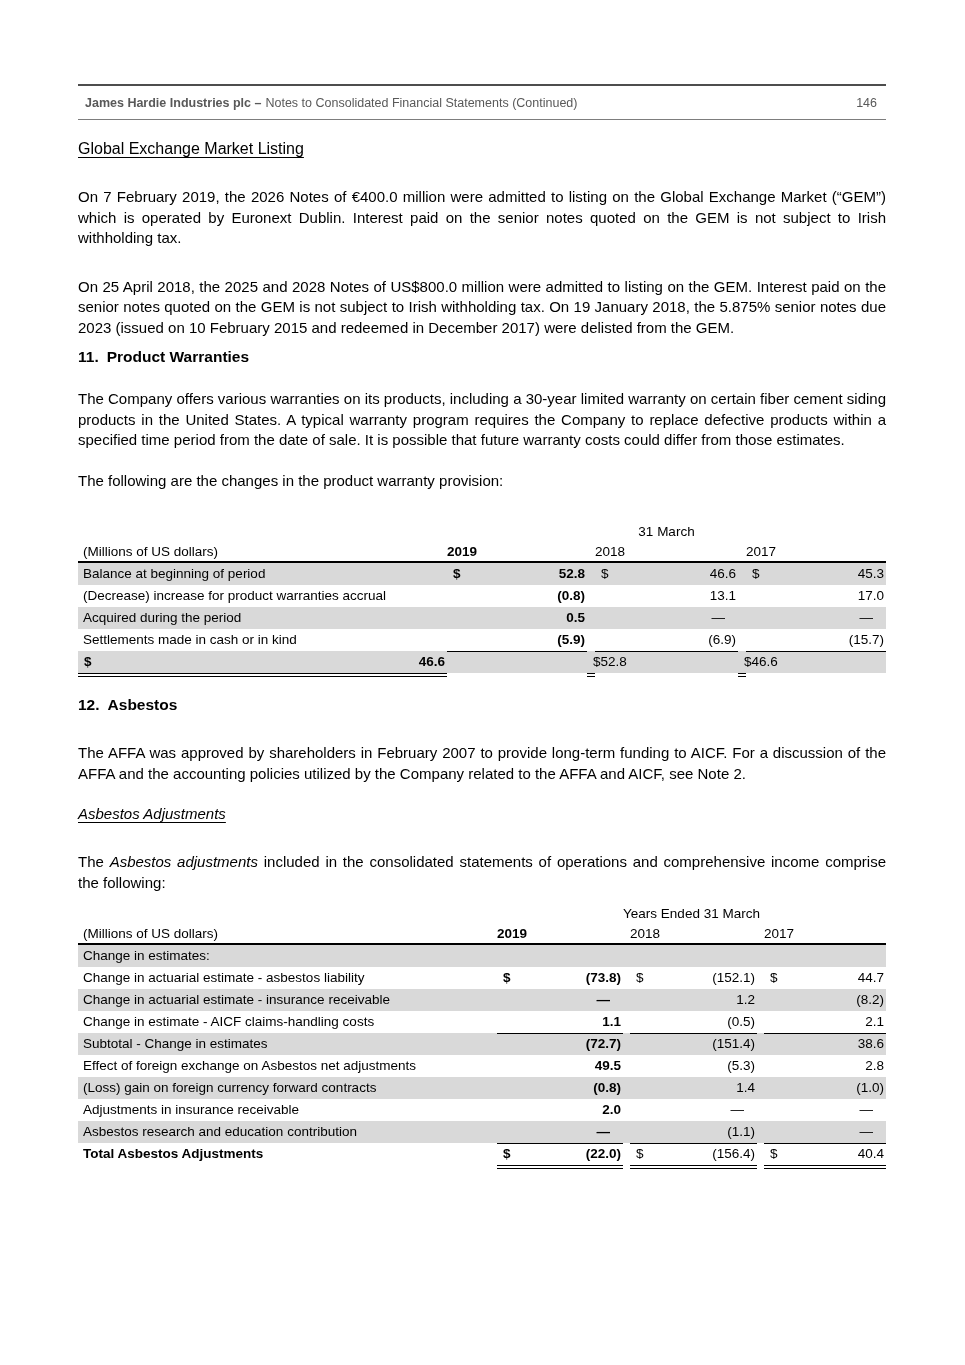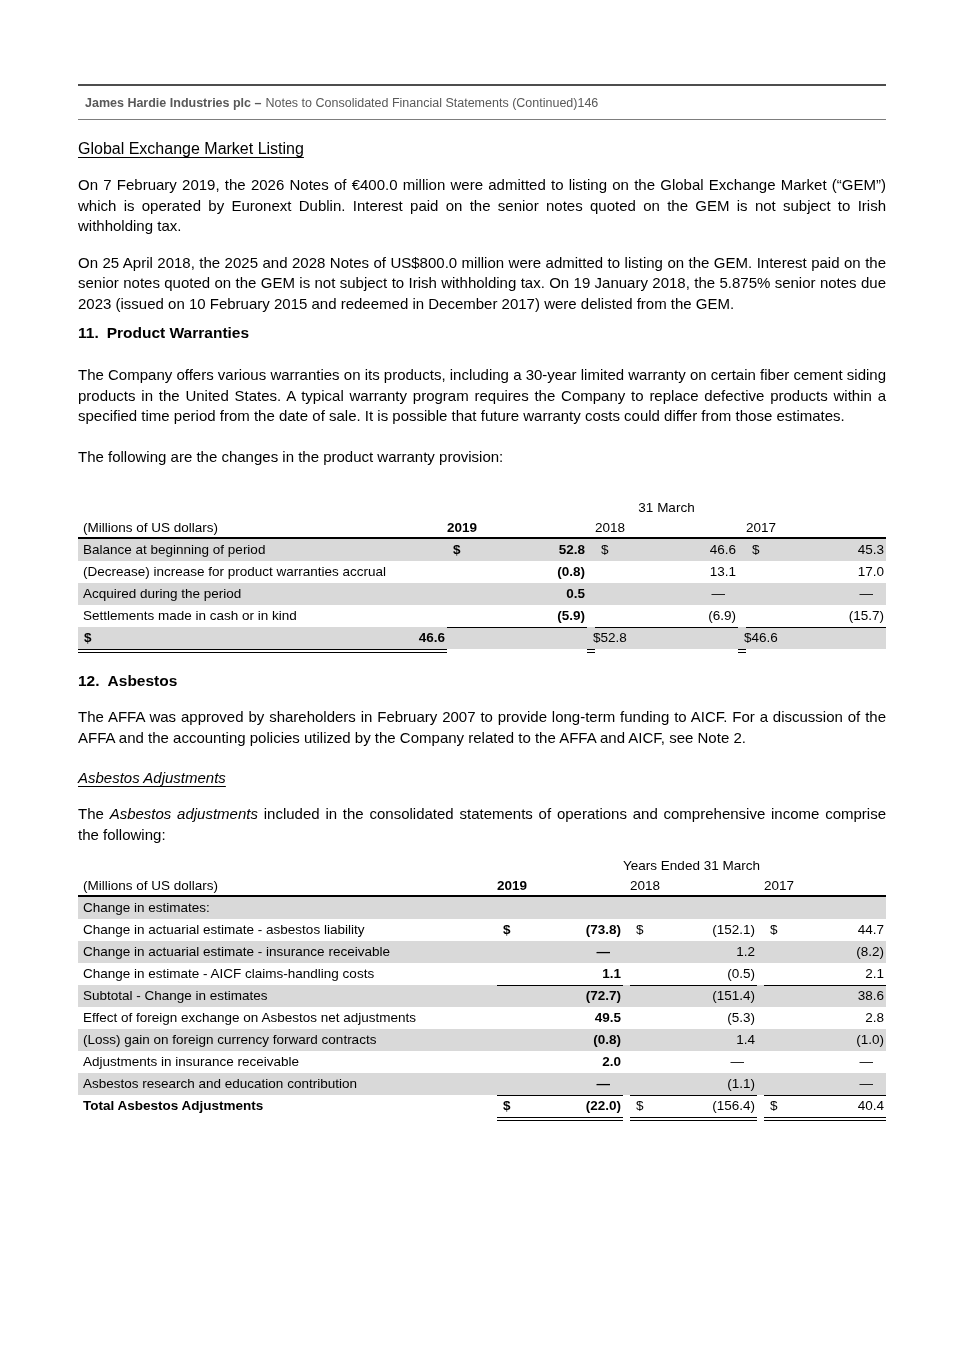--- a/index.html
+++ b/index.html
@@ -9,33 +9,33 @@
     font-family:"Liberation Sans", sans-serif;
     color:#000;
     overflow:hidden;
   }
   .page { padding:84px 79px 0 78px; }
 
   
   .rule-top { border-top:2px solid #4d4d4d; }
   .rule-mid { border-top:1px solid #7d7d7d; }
   .header-strip {
-    height:33px; display:flex; align-items:center; justify-content:flex-start;
+    height:33px; display:flex; align-items:center; justify-content:space-between;
     font-size:12.5px; color:#595959; padding:0 9px 0 7px;
   }
   .hdr-bold { font-weight:bold; }
   .hdr-rest { margin-left:4px; }
 
   
   .gem-heading {
     margin-top:18px; font-size:16px; font-weight:normal;
     text-decoration:underline; text-underline-offset:3px; line-height:21px;
   }
   .body {
-    margin-top:16px; font-size:15px; line-height:20.5px; text-align:justify;
+    margin-top:28px; font-size:15px; line-height:20.5px; text-align:justify;
   }
   .num-heading { margin-top:9px; font-size:15.5px; font-weight:bold; line-height:20px; }
   .sec-num { margin-right:8px; }
   .sub-heading {
     margin-top:20px; font-size:15px; font-weight:normal; font-style:italic;
     text-decoration:underline; text-underline-offset:3px; line-height:20px;
   }
   .mt-intro { margin-top:20px; }
   .mt-sec12 { margin-top:22px; }
 

